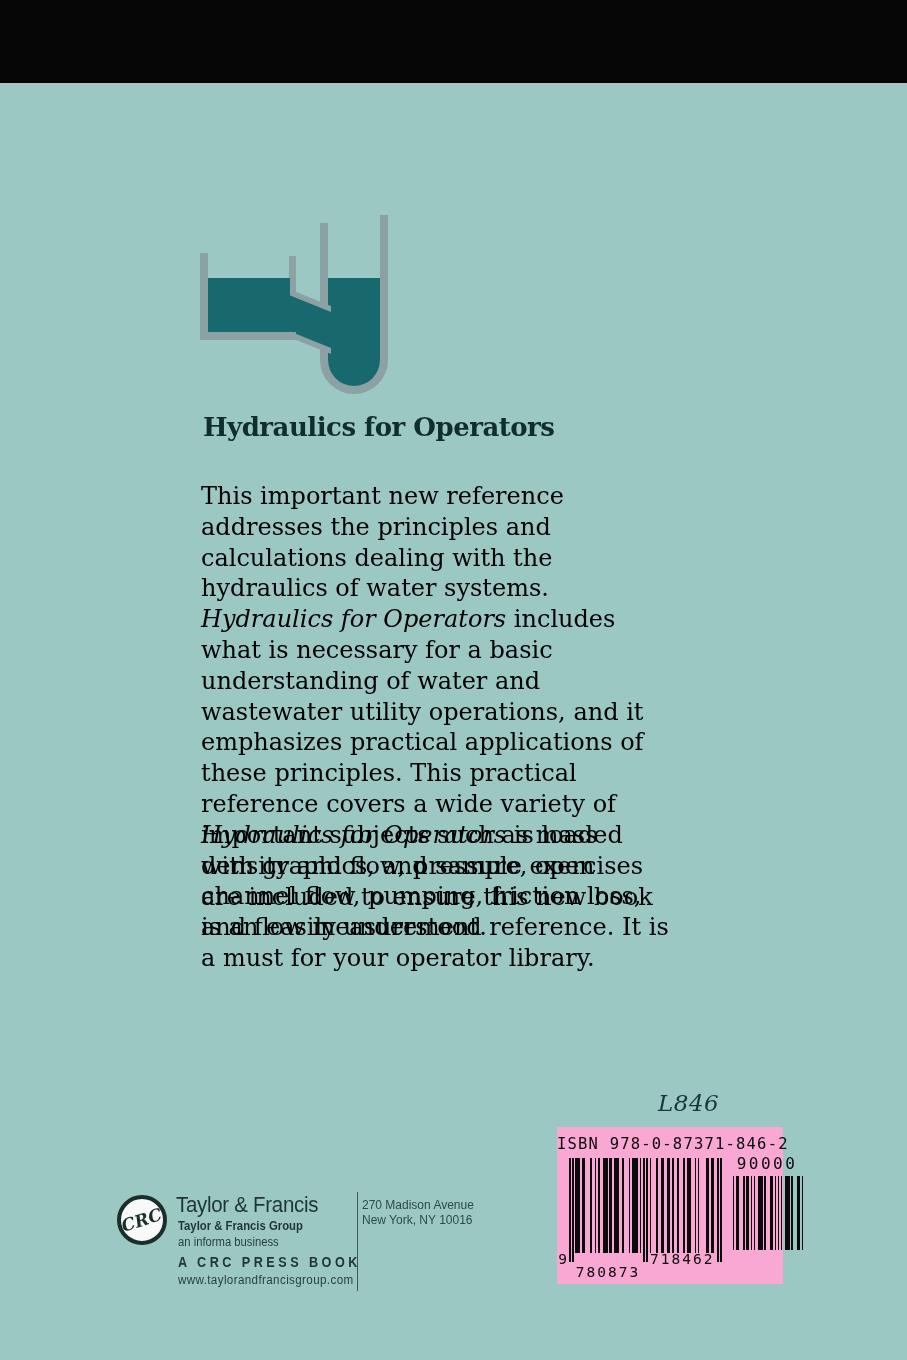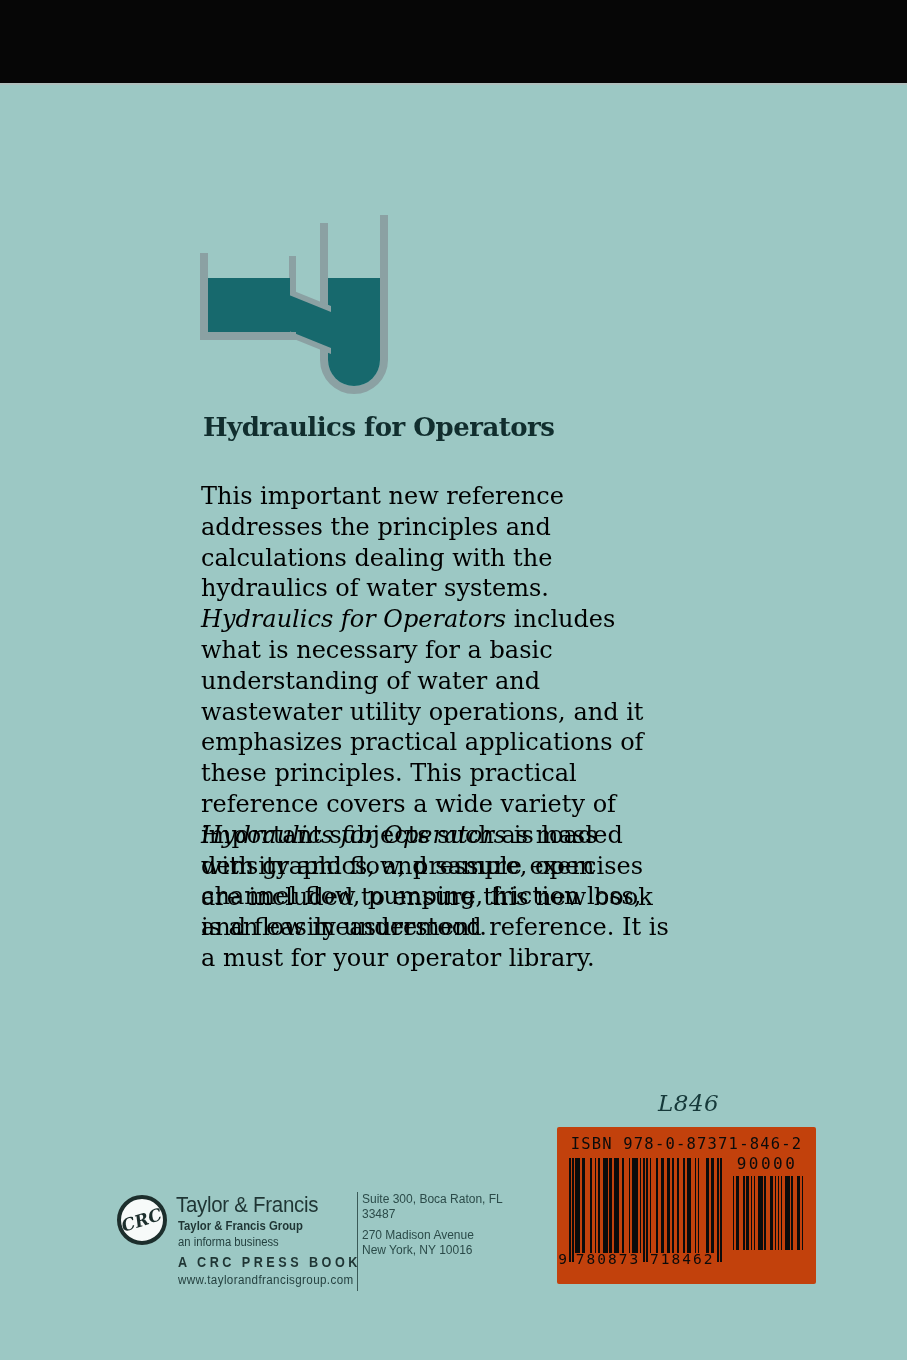--- a/index.html
+++ b/index.html
@@ -15,32 +15,32 @@
          letter-spacing:-0.5px;color:#112e2e;white-space:nowrap;}
 
   .para{left:201px;width:472px;font-size:24px;line-height:30.8px;color:#000000;}
   .para i{font-style:italic;}
   .p1{top:481px;}
   .p2{top:820px;}
 
   .catalog-code{left:658px;top:1090px;font-size:23px;letter-spacing:0.5px;color:#16393a;font-style:italic;}
 
   
-  .isbn-box{left:557px;top:1127px;width:259px;height:157px;background:#c2410c;
+  .isbn-box{left:557px;top:1127px;width:226px;height:157px;background:#f9a8d4;
             border-radius:2px;font-family:"DejaVu Sans Mono", monospace;color:#0b0b0b;}
   .isbn-label{position:absolute;top:8px;left:0;width:100%;text-align:center;
               font-size:15.5px;letter-spacing:1.2px;white-space:nowrap;}
   .supp-value{position:absolute;top:27px;left:172px;width:76px;text-align:center;
               font-size:16px;letter-spacing:2.5px;}
   .ean13{position:absolute;left:12px;top:31px;width:153px;height:104px;}
   .ean5{position:absolute;left:174px;top:49px;width:72px;height:74px;}
   svg.barcode rect{fill:#0b0b0b;}
   .bc-digit{position:absolute;top:124px;font-size:14.5px;letter-spacing:2px;}
   .bc-lead{left:0;width:10px;text-align:right;letter-spacing:0;}
-  .bc-g1{left:17px;width:68px;text-align:center;}
+  .bc-g1{left:17px;width:68px;text-align:center;margin-top:13px;}
   .bc-g2{left:93px;width:67px;text-align:left;}
 
   
   .sans{font-family:"Liberation Sans", sans-serif;}
   .crc-badge{left:117px;top:1195px;width:42px;height:42px;border:4px solid #1c2e2c;
              border-radius:50%;background:#f7faf9;display:flex;align-items:center;
              justify-content:center;}
   .crc-badge span{display:block;transform:rotate(-18deg);font-family:"DejaVu Serif", serif;
              font-weight:bold;font-style:italic;font-size:17px;color:#1c2e2c;letter-spacing:0;}
   .brand{left:176px;top:1192px;font-size:22px;color:#1f3534;letter-spacing:-0.3px;
@@ -179,21 +179,20 @@
   </div>
   <div class="abs sans brand">Taylor &amp; Francis</div>
   <div class="abs sans brand-group">Taylor &amp; Francis Group</div>
   <div class="abs sans tagline">an informa business</div>
   <div class="abs sans imprint">A CRC PRESS BOOK</div>
   <div class="abs sans website">www.taylorandfrancisgroup.com</div>
   <div class="abs divider"></div>
 
   <div class="abs sans addresses">
     <div class="addr">
-      <div>Suite 300, Boca Raton, FL 33487</div>
     </div>
     <div class="addr">
       <div>270 Madison Avenue</div>
       <div>New York, NY 10016</div>
     </div>
   </div>
 
 </div>
 
 </body></html>

